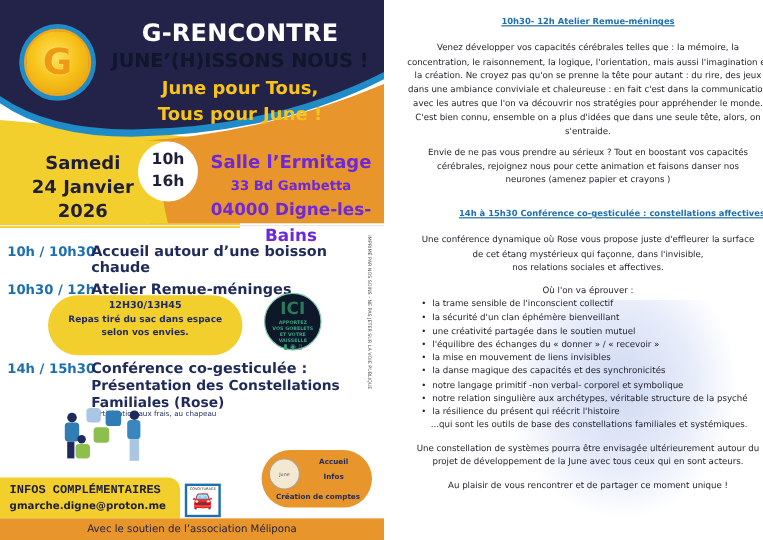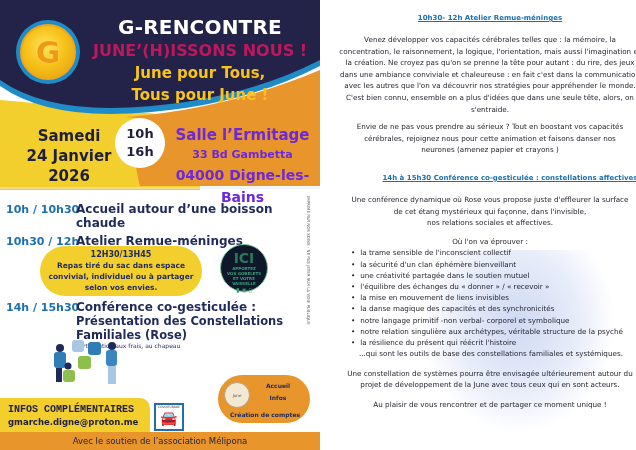--- a/index.html
+++ b/index.html
@@ -15,21 +15,21 @@
   .coin { position: absolute; left: 16px; top: 20px; width: 64px; height: 64px; border-radius: 50%;
           background: #1f8cc8; padding: 4px; }
   .coin-inner { width: 100%; height: 100%; border-radius: 50%;
           background: radial-gradient(circle at 45% 40%, #ffe45a 0%, #f7c21a 45%, #e39a10 100%);
           border: 2px solid #f3a617; display: flex; align-items: center; justify-content: center; }
   .coin-g { font-family: "DejaVu Sans", sans-serif; font-weight: bold; font-size: 30px; color: #f09a14;
           text-shadow: 0 0 1px #fff6b0; }
 
   .title-block { position: absolute; left: 80px; top: 6px; width: 240px; text-align: center; }
   .t-main { color: #ffffff; font-weight: bold; font-size: 20px; line-height: 26px; margin-top: 8px; letter-spacing: 0.2px; }
-  .t-sub { color: #be185d; font-weight: bold; font-size: 16px; line-height: 22px; }
+  .t-sub { color: #0f172a; font-weight: bold; font-size: 16px; line-height: 22px; }
   .t-tag { color: #f7c31c; font-weight: bold; font-size: 15px; line-height: 22px; }
 
   .date-block { position: absolute; left: 20px; top: 126px; width: 98px; text-align: center;
           color: #1f1f3a; font-weight: bold; font-size: 15px; line-height: 20px; }
   .time-circle { position: absolute; left: 115px; top: 118px; width: 50px; height: 50px; border-radius: 50%;
           background: #ffffff; display: flex; flex-direction: column; justify-content: center; align-items: center;
           color: #1f1f3a; font-weight: bold; font-size: 13px; line-height: 18px; }
   .venue-block { position: absolute; left: 165px; top: 124px; width: 155px; text-align: center; color: #6d28d9; font-weight: bold; }
   .venue-name { font-size: 15px; line-height: 22px; }
   .venue-street { font-size: 11px; line-height: 18px; }
@@ -148,21 +148,20 @@
     <div class="row" style="margin-top:4px;">
       <span class="time">10h30 / 12h</span>
       <span class="act">Atelier Remue-méninges (Maryline)</span>
     </div>
     <div class="row-note">Participation en june</div>
   </div>
 
   <div class="lunch">
     <div class="lunch-time">12H30/13H45</div>
     <div class="lunch-text">Repas tiré du sac dans espace</div>
-    <div class="lunch-text">convivial, individuel ou à partager</div>
     <div class="lunch-text">selon vos envies.</div>
   </div>
 
   <div class="ici-badge">
     <div class="ici-main">ICI</div>
     <div class="ici-sub">APPORTEZ</div>
     <div class="ici-sub">VOS GOBELETS</div>
     <div class="ici-sub">ET VOTRE VAISSELLE</div>
     <div class="ici-icons">▮ ◉ ▯</div>
   </div>

